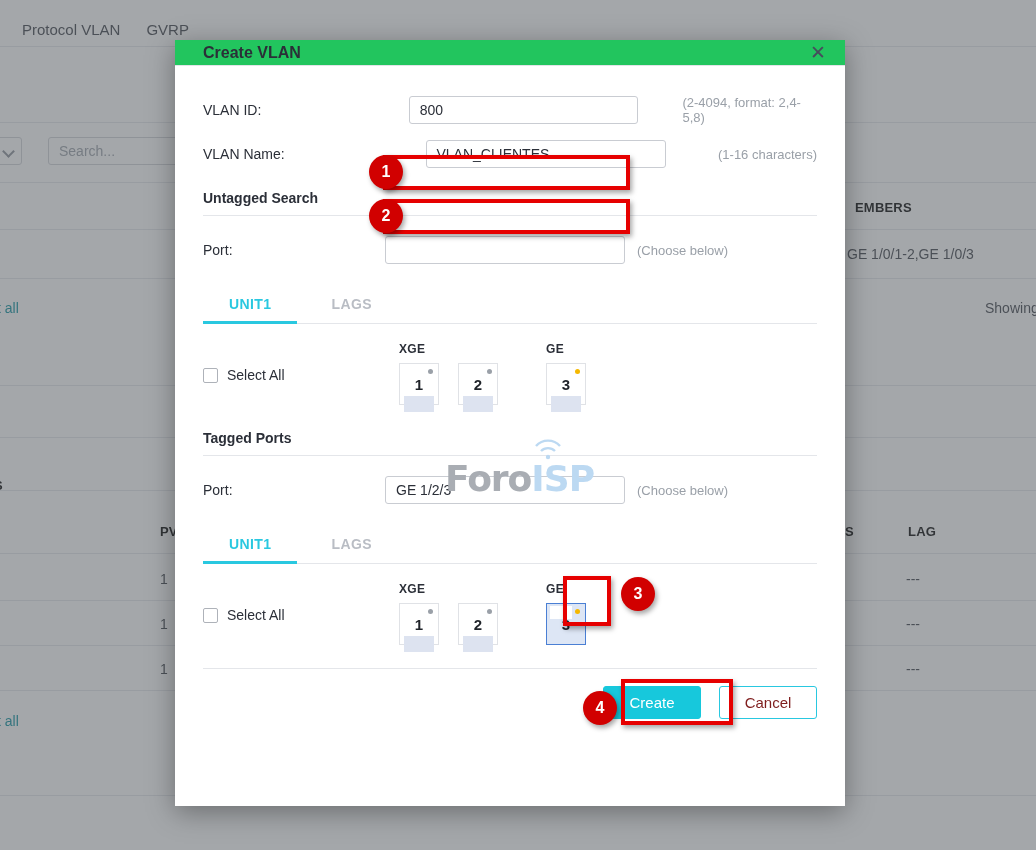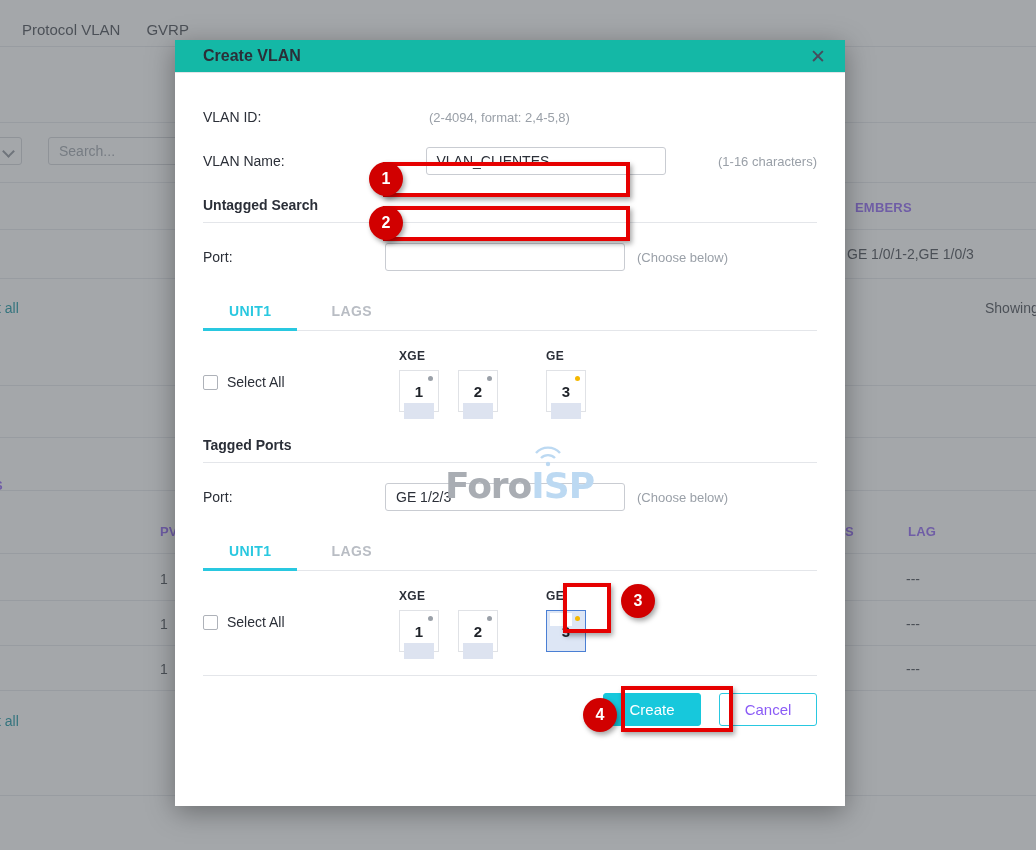--- a/index.html
+++ b/index.html
@@ -43,40 +43,40 @@
     border: 1px solid #d0d3d8; border-radius: 3px;
     background: #fff;
     display: flex; align-items: center; padding-left: 10px;
     color: #9aa0a8; font-size: 14px;
   }
 
   .bg-link { position: absolute; color: #0a8f9e; font-size: 14px; }
 
   .bg-colhead {
     position: absolute; font-size: 13px; font-weight: bold;
-    color: #8b5cf6; letter-spacing: .2px;
+    color: #000000; letter-spacing: .2px;
   }
   .bg-cell { position: absolute; font-size: 14px; color: #3b3f47; }
 
   #dim {
     position: absolute; inset: 0;
     background: rgba(90,94,100,0.55);
   }
 
   
   #modal {
     position: absolute;
     left: 175px; top: 40px;
     width: 670px; height: 766px;
     background: #fff;
     box-shadow: 0 6px 26px rgba(0,0,0,0.35);
   }
   #modal-header {
-    height: 33px;
-    background: #14b8a6;
+    height: 26px;
+    background: #22c55e;
     border-bottom: 1px solid #e2e4e8;
     display: flex; align-items: center;
     padding: 0 14px 0 28px;
   }
   #modal-title {
     font-size: 16px; font-weight: bold; color: #2b2f38;
     flex: 1;
   }
   #close-btn {
     width: 26px; height: 26px;
@@ -223,21 +223,21 @@
   }
   .btn {
     width: 98px; height: 33px;
     display: flex; align-items: center; justify-content: center;
     font-size: 15px; border-radius: 3px; cursor: pointer;
   }
   #create-btn {
     background: #17c8dc; color: #fff; border: 1px solid #17c8dc;
   }
   #cancel-btn {
-    background: #fff; color: #8b5cf6; border: 1px solid #29c8e0;
+    background: #fff; color: #7f1d1d; border: 1px solid #29c8e0;
   }
 </style>
 </head>
 <body>
 
 <div id="bg-page">
 
   <div class="bg-tabbar">
     <span>Protocol VLAN</span>
     <span>GVRP</span>
@@ -289,20 +289,21 @@
 
   <div id="modal-header">
     <div id="modal-title">Create VLAN</div>
     <div id="close-btn">✕</div>
   </div>
 
   <div id="modal-body">
 
     <div class="field-row" style="margin-top:22px;gap:32px;">
       <div class="field-label">VLAN ID:</div>
+      <div class="field-input">800</div>
       <div class="field-hint">(2-4094, format: 2,4-5,8)</div>
     </div>
 
     <div class="field-row" style="margin-top:0px;justify-content:space-between;">
       <div class="field-label">VLAN Name:</div>
       <div class="field-input">VLAN_CLIENTES</div>
       <div class="field-hint">(1-16 characters)</div>
     </div>
 
     <div class="hl-box" style="left:208px; top:67px; width:247px; height:35px;"></div>

